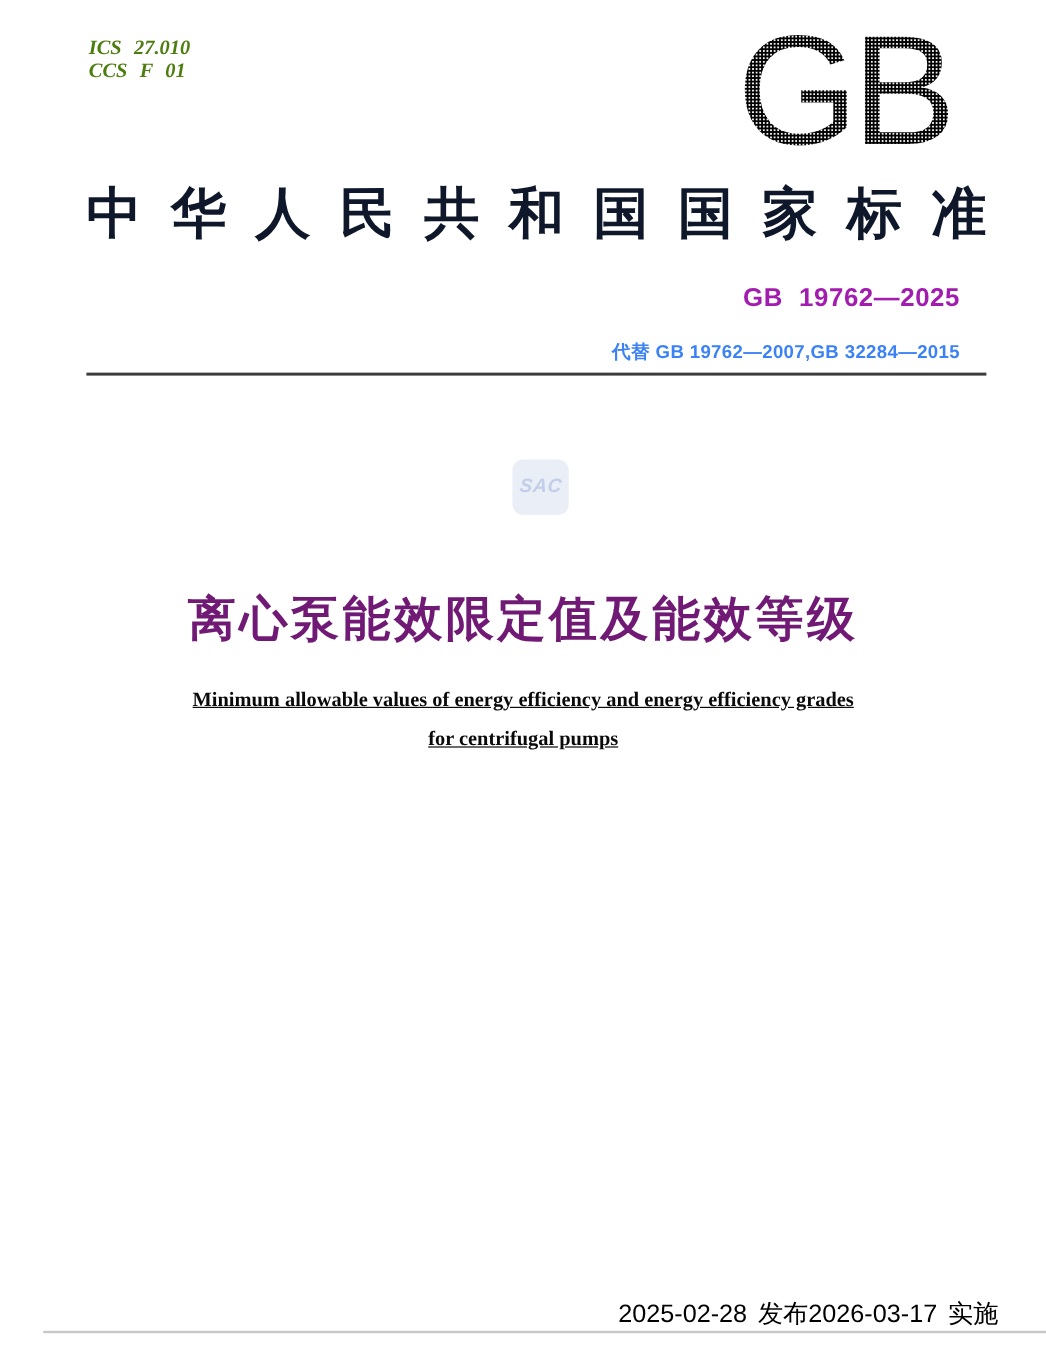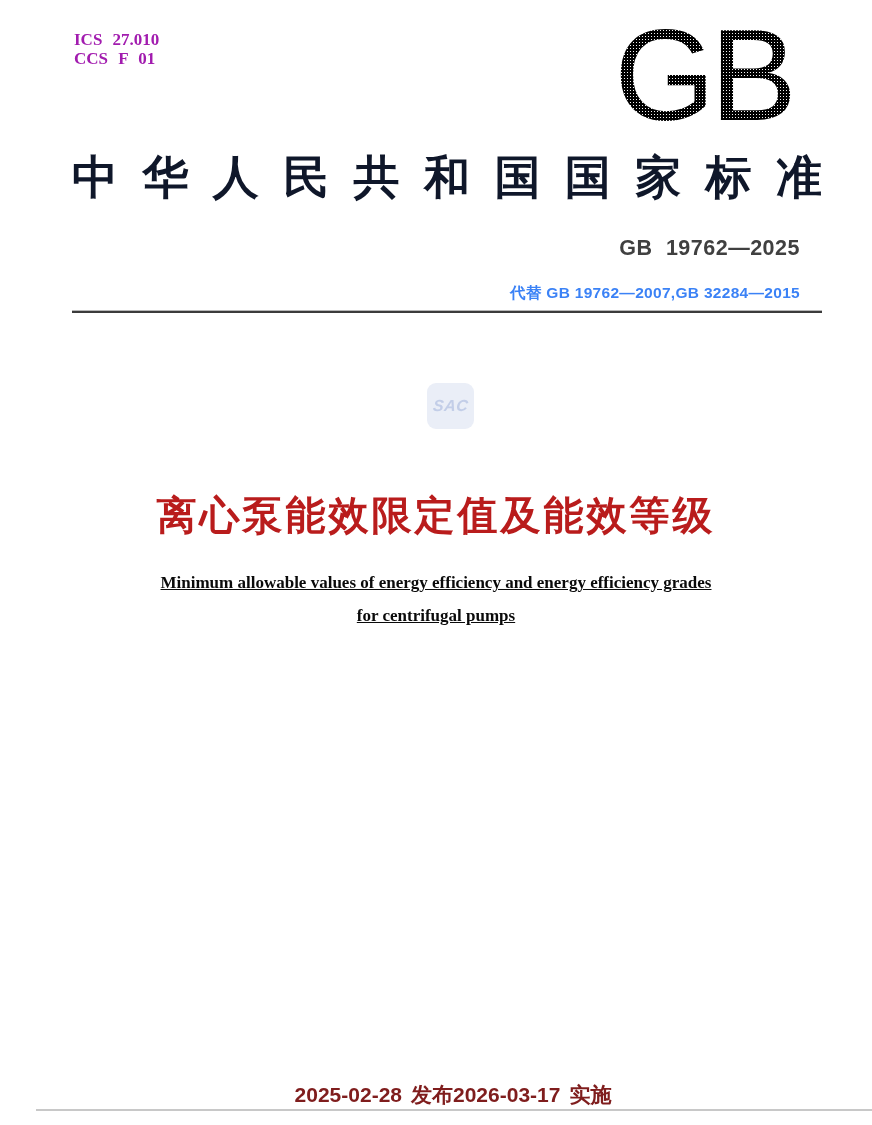--- a/index.html
+++ b/index.html
@@ -18,21 +18,22 @@
   
   .codes {
     position: absolute;
     left: 74px;
     top: 30px;
     font-family: "Liberation Serif", serif;
     font-weight: bold;
     font-size: 17px;
     line-height: 19px;
     word-spacing: 6px;
-    color: #a21caf;
+    color: #4d7c0f;
+    font-style: italic;
   }
 
   
   .gb-logo {
     position: absolute;
     top: 20px;
     right: 80px;
     font-family: "Liberation Sans", sans-serif;
     font-weight: 400;
     font-size: 130px;
@@ -73,21 +74,21 @@
     position: absolute;
     right: 72px;
     top: 236px;
     text-align: right;
   }
   .std-number {
     font-weight: bold;
     font-size: 21.5px;
     word-spacing: 7px;
     letter-spacing: 0.5px;
-    color: #404040;
+    color: #a21caf;
   }
   .std-replaces {
     margin-top: 22px;
     font-weight: bold;
     font-size: 15.5px;
     letter-spacing: 0.3px;
     color: #3b82f6;
   }
 
   
@@ -126,21 +127,21 @@
   .title-zh {
     position: absolute;
     left: 0;
     top: 488px;
     width: 100%;
     text-align: center;
     font-family: "Liberation Sans", sans-serif;
     font-weight: bold;
     font-size: 40px;
     letter-spacing: 3px;
-    color: #b91c1c;
+    color: #701a75;
   }
 
   
   .title-en {
     position: absolute;
     left: 0;
     width: 100%;
     text-align: center;
     font-family: "Liberation Serif", serif;
     font-weight: bold;
@@ -151,24 +152,24 @@
   .title-en.line1 { top: 573px; }
   .title-en.line2 { top: 606px; }
 
   
   .footer-dates {
     position: absolute;
     left: 74px;
     right: 40px;
     top: 1081px;
     display: flex;
-    justify-content: center;
+    justify-content: flex-end;
     font-size: 21px;
-    font-weight: 700;
-    color: #7f1d1d;
+    font-weight: 400;
+    color: #000000;
   }
   .date-label { margin-left: 9px; }
 
   .bottom-rule {
     position: absolute;
     left: 36px;
     right: 0;
     top: 1109px;
     height: 2px;
     background: #c8c8c8;

